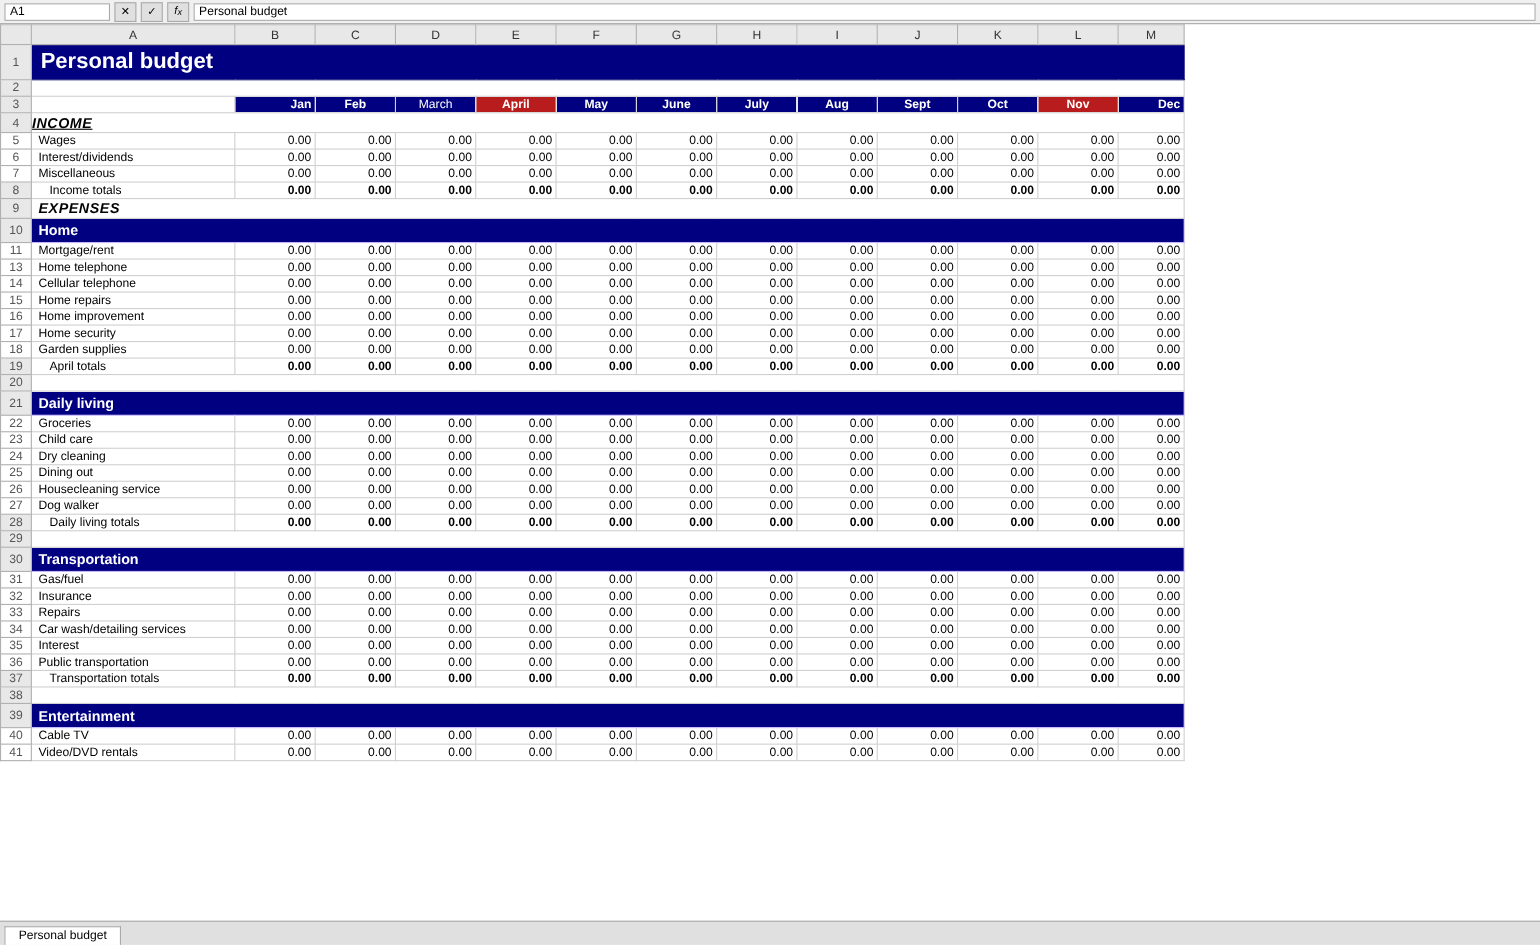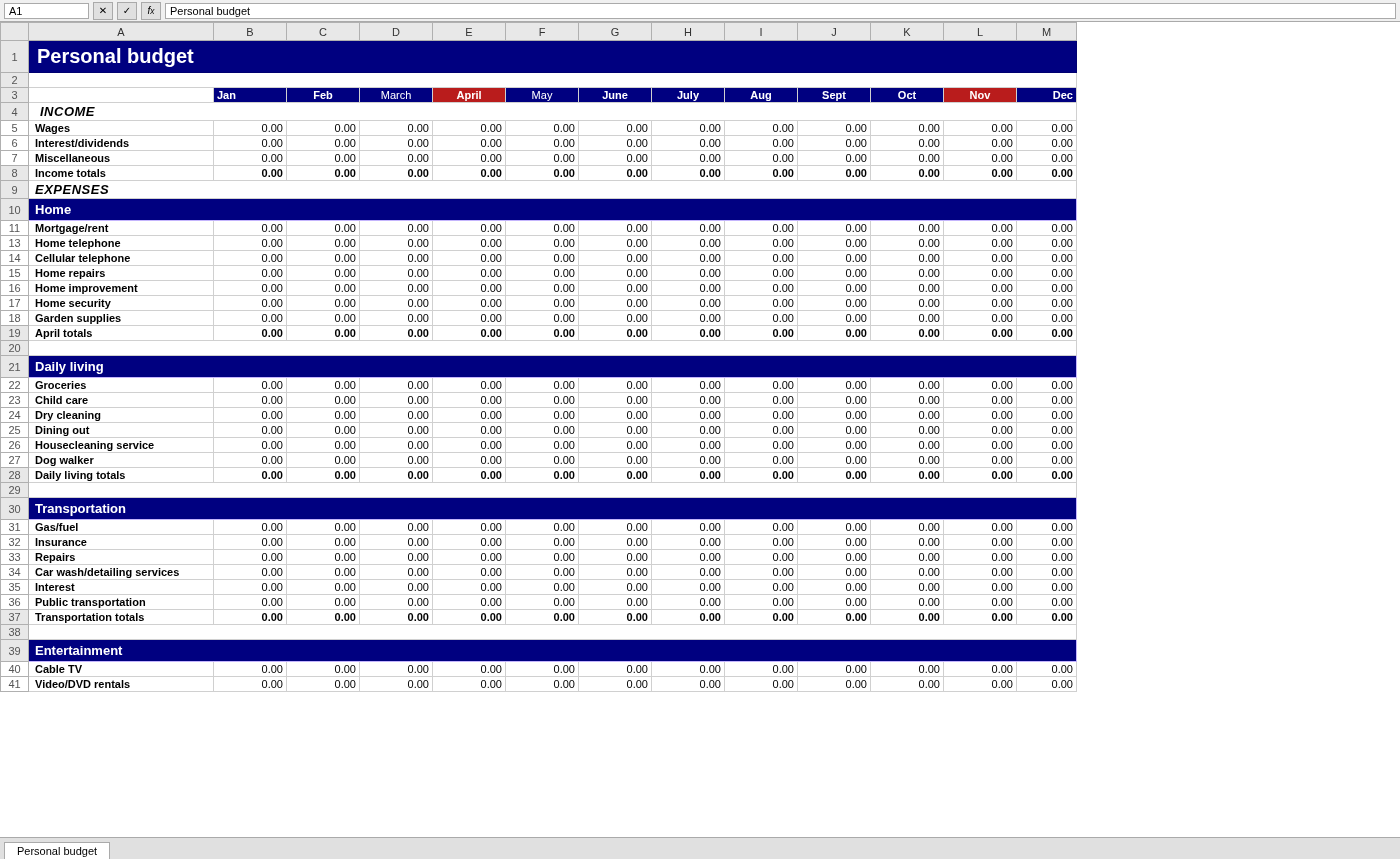--- a/index.html
+++ b/index.html
@@ -9,21 +9,21 @@
     .formula-bar {
       display: flex;
       align-items: center;
       height: 22px;
       background: #f0f0f0;
       border-bottom: 1px solid #aaa;
       padding: 0 4px;
       gap: 4px;
     }
     .cell-ref {
-      width: 85px;
+      width: 96px;
       border: 1px solid #aaa;
       background: #fff;
       padding: 1px 4px;
       font-size: 11px;
     }
     .formula-btn {
       width: 20px; height: 18px;
       border: 1px solid #aaa;
       background: #e0e0e0;
       cursor: pointer;
@@ -125,31 +125,30 @@
       font-size: 13px;
       font-weight: bold;
       padding: 3px 6px;
       border: 1px solid #c4b5fd;
     }
 
     
     .data-label {
       padding-left: 6px;
       color: #000;
-      font-weight: bold;
     }
     .data-value {
       text-align: right;
       color: #000;
     }
 
     
     .total-label {
-      font-weight: bold;
-      padding-left: 6px;
+      font-weight: normal;
+      padding-left: 16px;
     }
     .total-value {
       text-align: right;
       font-weight: bold;
     }
 
     
     .row-data td { background: #fff; }
 
     
@@ -218,37 +217,37 @@
       </tr>
 
       <tr>
         <td class="row-num">2</td>
         <td colspan="13"></td>
       </tr>
 
       <tr>
         <td class="row-num">3</td>
         <td></td>
-        <td style="background:#000080;color:#fff;text-align:left;font-weight:bold;">Jan</td>
+        <td style="background:#000080;color:#fff;text-align:right;font-weight:bold;">Jan</td>
         <td style="background:#000080;color:#fff;text-align:center;font-weight:bold;">Feb</td>
         <td style="background:#000080;color:#fff;text-align:center;font-weight:normal;">March</td>
         <td style="background:#b91c1c;color:#fff;text-align:center;font-weight:bold;">April</td>
-        <td style="background:#000080;color:#fff;text-align:center;font-weight:normal;margin-top:40px;">May</td>
+        <td style="background:#000080;color:#fff;text-align:center;font-weight:bold;margin-top:40px;">May</td>
         <td style="background:#000080;color:#fff;text-align:center;font-weight:bold;">June</td>
         <td style="background:#000080;color:#fff;text-align:center;font-weight:bold;">July</td>
         <td style="background:#000080;color:#fff;text-align:center;font-weight:bold;">Aug</td>
         <td style="background:#000080;color:#fff;text-align:center;font-weight:bold;">Sept</td>
         <td style="background:#000080;color:#fff;text-align:center;font-weight:bold;">Oct</td>
         <td style="background:#b91c1c;color:#fff;text-align:center;font-weight:bold;">Nov</td>
         <td style="background:#000080;color:#fff;text-align:right;font-weight:bold;">Dec</td>
       </tr>
 
       <tr>
         <td class="row-num">4</td>
-        <td colspan="13" class="section-header" style="padding-left:11px;">Income</td>
+        <td colspan="13" class="section-header" style="padding-left:0;text-decoration:underline;">Income</td>
       </tr>
 
       <tr class="row-data">
         <td class="row-num">5</td>
         <td class="data-label">Wages</td>
         <td class="data-value">0.00</td>
         <td class="data-value">0.00</td>
         <td class="data-value">0.00</td>
         <td class="data-value">0.00</td>
         <td class="data-value">0.00</td>

